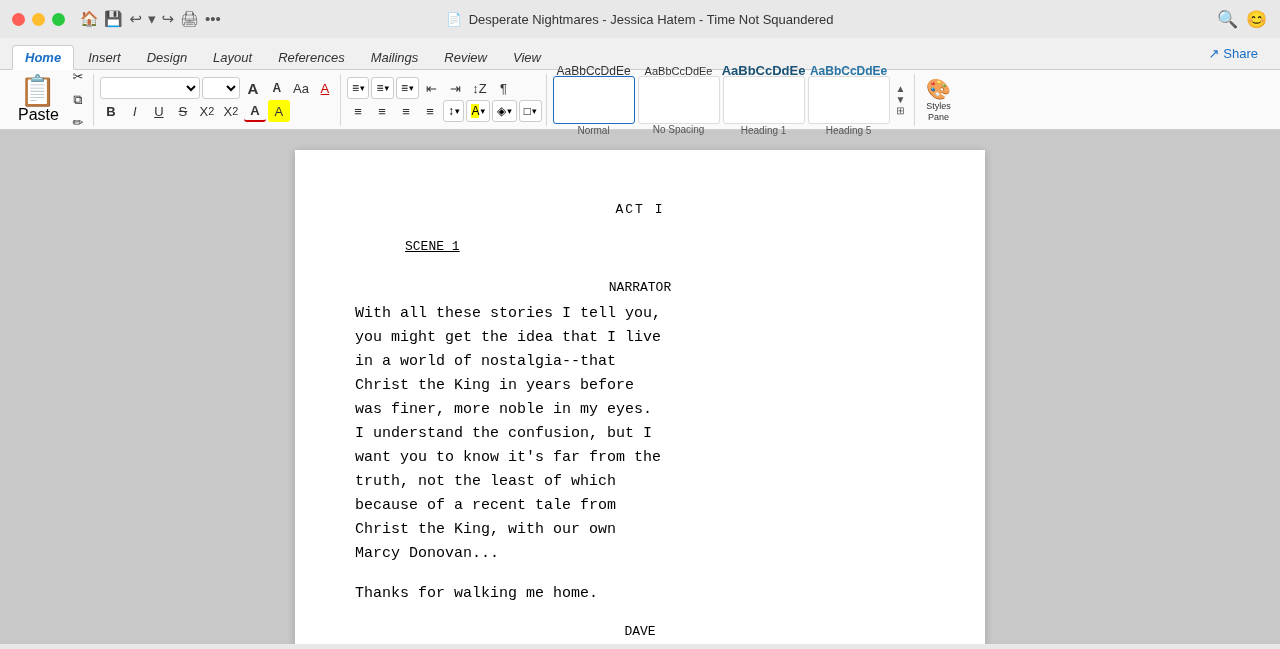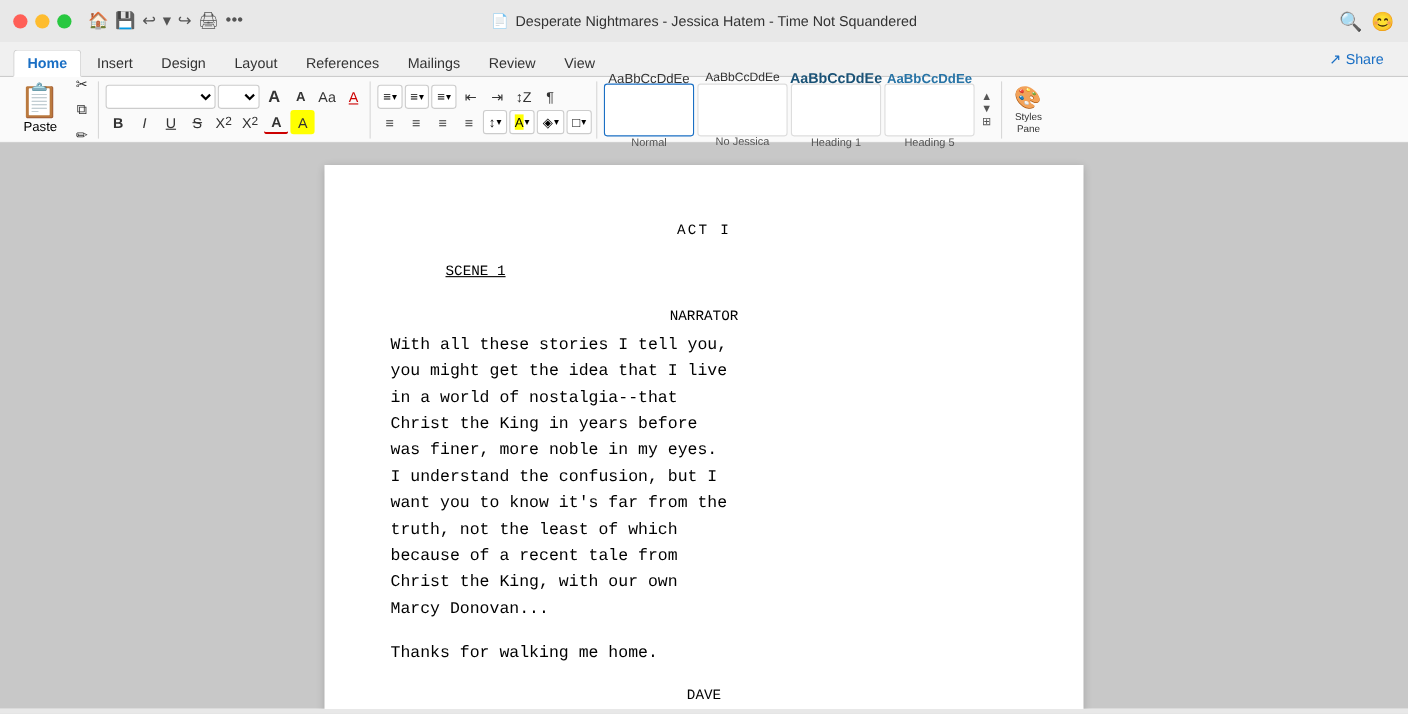--- a/index.html
+++ b/index.html
@@ -68,20 +68,21 @@
       height: 32px;
       align-items: flex-end;
     }
     .ribbon-tab {
       padding: 4px 12px;
       font-size: 13px;
       cursor: pointer;
       color: #333;
       border-radius: 4px 4px 0 0;
       margin-right: 2px;
+      font-style: italic;
     }
     .ribbon-tab.active {
       background: #fff;
       border: 1px solid #ccc;
       border-bottom: 1px solid #fff;
       margin-bottom: -1px;
       font-weight: 600;
       color: #1a6fc4;
     }
     .ribbon-tab-share {
@@ -118,21 +119,21 @@
 
     .paste-btn {
       display: flex;
       flex-direction: column;
       align-items: center;
       cursor: pointer;
       padding: 2px 6px;
       border-radius: 3px;
     }
     .paste-icon { font-size: 30px; line-height: 1; }
-    .paste-label { font-size: 12px; }
+    .paste-label { font-size: 16px; }
 
     .toolbar-row {
       display: flex;
       flex-direction: column;
       gap: 1px;
     }
     .toolbar-row-top, .toolbar-row-bottom {
       display: flex;
       align-items: center;
       gap: 2px;
@@ -415,21 +416,21 @@
     </div>
   </div>
 
   <div class="styles-area">
     <div class="style-card selected">
       <div class="style-preview normal">AaBbCcDdEe</div>
       <div class="style-name">Normal</div>
     </div>
     <div class="style-card">
       <div class="style-preview nospace">AaBbCcDdEe</div>
-      <div class="style-name">No Jessica</div>
+      <div class="style-name">No Spacing</div>
     </div>
     <div class="style-card">
       <div class="style-preview heading1">AaBbCcDdEe</div>
       <div class="style-name">Heading 1</div>
     </div>
     <div class="style-card">
       <div class="style-preview heading2">AaBbCcDdEe</div>
       <div class="style-name">Heading 5</div>
     </div>
     <div class="styles-nav-btn">

